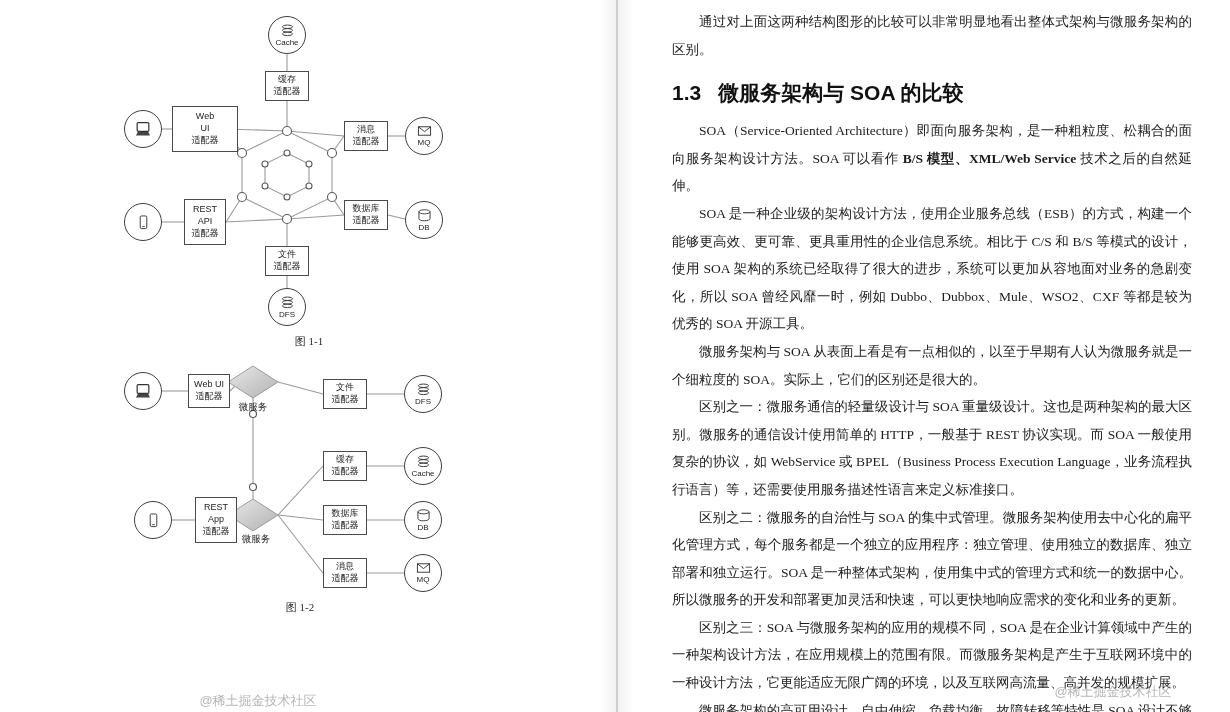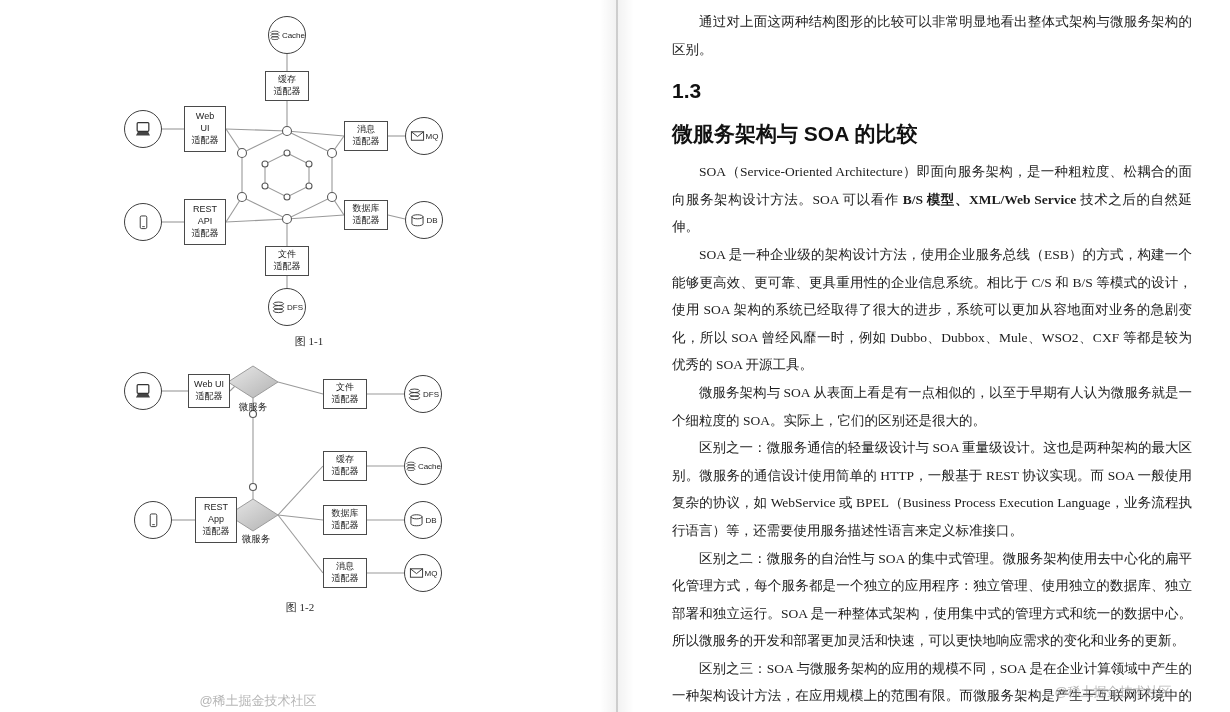--- a/index.html
+++ b/index.html
@@ -16,36 +16,36 @@
   .page-left::after  { content:""; position:absolute; right:0; top:0; width:16px; height:100%;
                        background:linear-gradient(to right, rgba(0,0,0,0), rgba(0,0,0,0.05)); pointer-events:none; }
   .page-right::before{ content:""; position:absolute; left:0; top:0; width:16px; height:100%;
                        background:linear-gradient(to left, rgba(0,0,0,0), rgba(0,0,0,0.05)); pointer-events:none; }
   .page-divider { position:absolute; left:616px; top:0; width:2px; height:712px;
                   background:linear-gradient(to right,#e2e2e2,#b9b9b9,#e2e2e2); }
 
   
   p.body { font-size:13.5px; line-height:27.6px; text-align:justify; text-indent:2em; color:#1c1c1c; }
   h2.sec { display:flex; align-items:baseline; gap:17px; margin:16px 0 10px 0;
-           font-family:"Liberation Sans","DejaVu Sans",sans-serif; font-size:21px; font-weight:bold; color:#111;flex-direction:column; }
+           font-family:"Liberation Sans","DejaVu Sans",sans-serif; font-size:21px; font-weight:bold; color:#111; }
   .bold { font-weight:bold; }
 
   
   .fig-svg { position:absolute; left:0; top:0; }
   .fig-box {
     position:absolute; transform:translate(-50%,-50%);
     background:#fff; border:1.2px solid #4a4a4a;
     display:flex; align-items:center; justify-content:center; text-align:center;
     font-family:"Liberation Sans","DejaVu Sans",sans-serif;
     font-size:9px; line-height:1.3; white-space:pre-line; color:#222;
   }
   .fig-circle {
     position:absolute; transform:translate(-50%,-50%);
     width:38px; height:38px; border:1.3px solid #3f3f3f; border-radius:50%;
-    background:#fff; display:flex; flex-direction:row; align-items:center; justify-content:center;
+    background:#fff; display:flex; flex-direction:column; align-items:center; justify-content:center;
     gap:1px; font-family:"Liberation Sans","DejaVu Sans",sans-serif; font-size:8px; color:#222;
   }
   .fig-caption { position:absolute; transform:translateX(-50%); font-size:11px; color:#2a2a2a;margin-left:22px; }
   .ms-label { position:absolute; transform:translateX(-50%);
               font-family:"Liberation Sans","DejaVu Sans",sans-serif; font-size:9.5px; color:#222; }
   .left-par { position:absolute; left:25px; right:17px; top:624px;
               font-size:13.5px; line-height:23.5px; text-align:justify; text-indent:2em; }
 
   
   .watermark { position:absolute; transform:translateX(-50%);
@@ -138,21 +138,21 @@
 
     <div class="fig-box" style="left:287px; top:86px; width:44px; height:30px;">缓存
 适配器</div>
 
     <div class="fig-circle" style="left:143px; top:129px;">
       <svg width="20" height="17" viewBox="0 0 16 14" fill="none" stroke="#333" stroke-width="1">
         <rect x="3.2" y="1.3" width="9.6" height="7.2" rx="0.8"></rect>
         <path d="M2.2 12 L13.8 12 L12.3 9 L3.7 9 Z" fill="#444" stroke="none"></path>
       </svg>
     </div>
-    <div class="fig-box" style="left:205px; top:129px; width:42px; height:46px;">Web
+    <div class="fig-box" style="left:205px; top:129px; width:66px; height:46px;">Web
 UI
 适配器</div>
 
     <div class="fig-box" style="left:366px; top:136px; width:44px; height:30px;">消息
 适配器</div>
     <div class="fig-circle" style="left:424px; top:136px;">
       <svg width="15" height="12" viewBox="0 0 16 12" fill="none" stroke="#333" stroke-width="1">
         <rect x="1.5" y="1.5" width="13" height="9"></rect>
           <path d="M1.5 1.5 L8 6.6 L14.5 1.5"></path>
       </svg>

